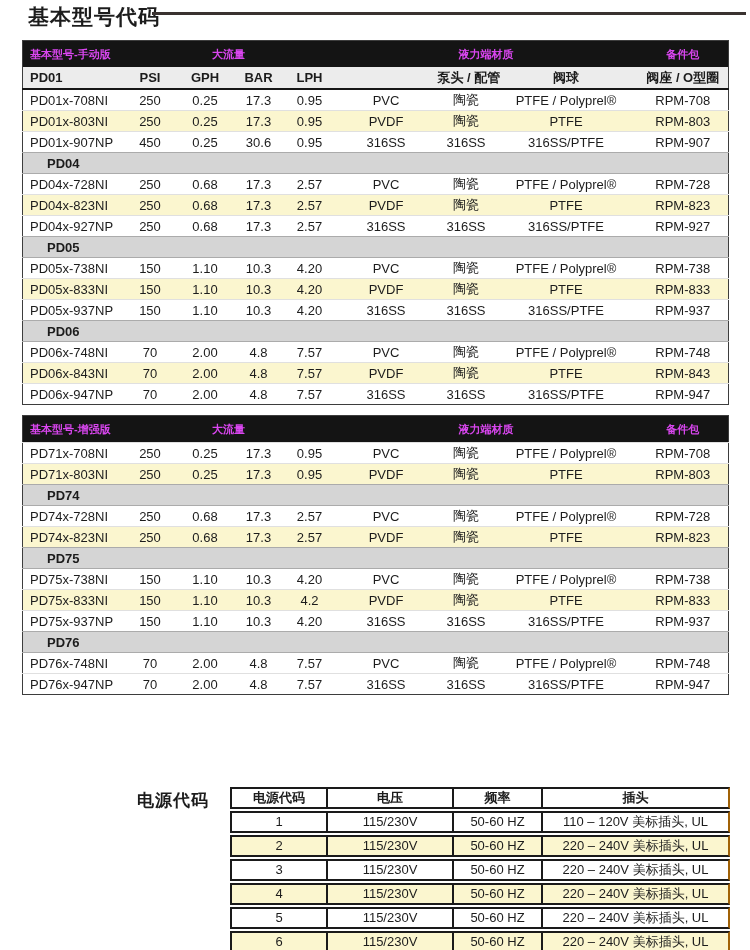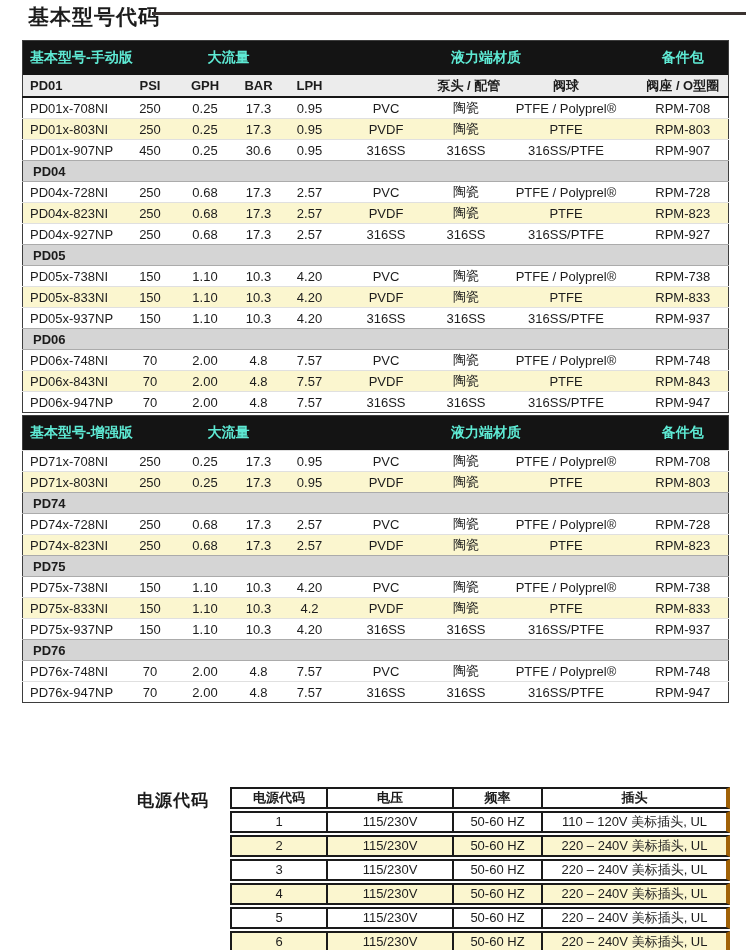--- a/index.html
+++ b/index.html
@@ -10,30 +10,30 @@
   }
   
   .page-title{position:absolute;left:28px;top:3px;font-size:21px;font-weight:700;letter-spacing:1px;}
   .title-rule{position:absolute;left:152px;width:594px;top:12px;height:3px;background:#3a3230;}
   
   table.spec{position:absolute;left:22px;width:706px;border-collapse:collapse;table-layout:fixed;border:1px solid #3d3d3d;}
   #spec-manual{top:40px;}
   #spec-enhanced{top:415px;}
   table.spec td{height:20px;padding:0;text-align:center;font-size:13px;white-space:nowrap;overflow:visible;}
   table.spec td.left{text-align:left;padding-left:7px;}
-  tr.band td{background:#141414;color:#5eead4;font-weight:700;height:34px;font-size:14px;}
+  tr.band td{background:#141414;color:#d946ef;font-weight:700;height:26px;font-size:11px;}
   tr.subhead td{background:#ececec;font-weight:700;height:21px;border-bottom:2px solid #161616;}
-  tr.sect td{background:#d5d5d5;font-weight:700;text-align:left;padding-left:10px;border-top:1px solid #ababab;border-bottom:1px solid #ababab;}
+  tr.sect td{background:#d5d5d5;font-weight:700;text-align:left;padding-left:24px;border-top:1px solid #ababab;border-bottom:1px solid #ababab;}
   tr.d td{border-top:1px solid #e0e0e0;background:#ffffff;}
   tr.d.alt td{background:#fbf6cf;}
   
   .power-label{position:absolute;left:137px;top:789px;font-size:17px;font-weight:700;letter-spacing:1px;}
   table.power{position:absolute;left:230px;top:785px;width:500px;border-collapse:separate;border-spacing:0 2px;table-layout:fixed;}
   table.power td{border:2px solid #1a1a1a;border-right:none;height:16px;line-height:16px;text-align:center;font-size:13px;padding:1px 0;background:#ffffff;white-space:nowrap;}
-  table.power td:last-child{border-right:4px solid #a16207;text-align:center;}
+  table.power td:last-child{border-right:2px solid #a16207;text-align:center;}
   table.power tr.h td{font-weight:700;}
   table.power tr.alt td{background:#fbf6cf;}
 </style>
 </head>
 <body>
 
 <div id="doc">
 
   <div class="page-title">基本型号代码</div>
   <div class="title-rule"></div>

